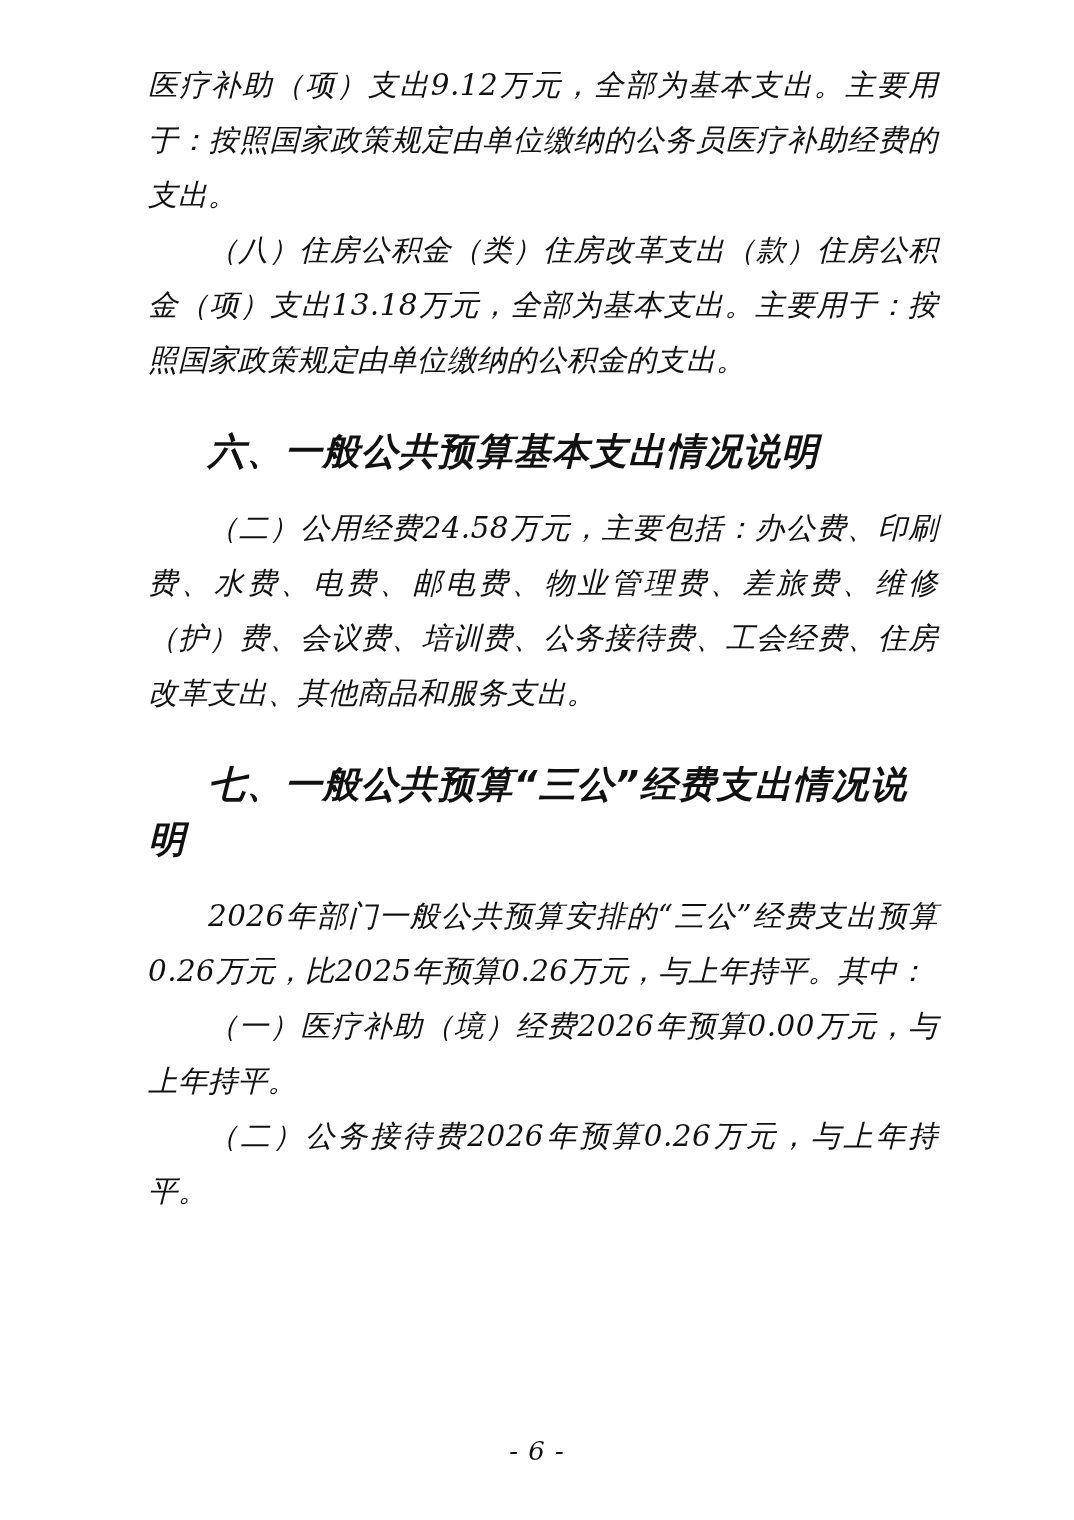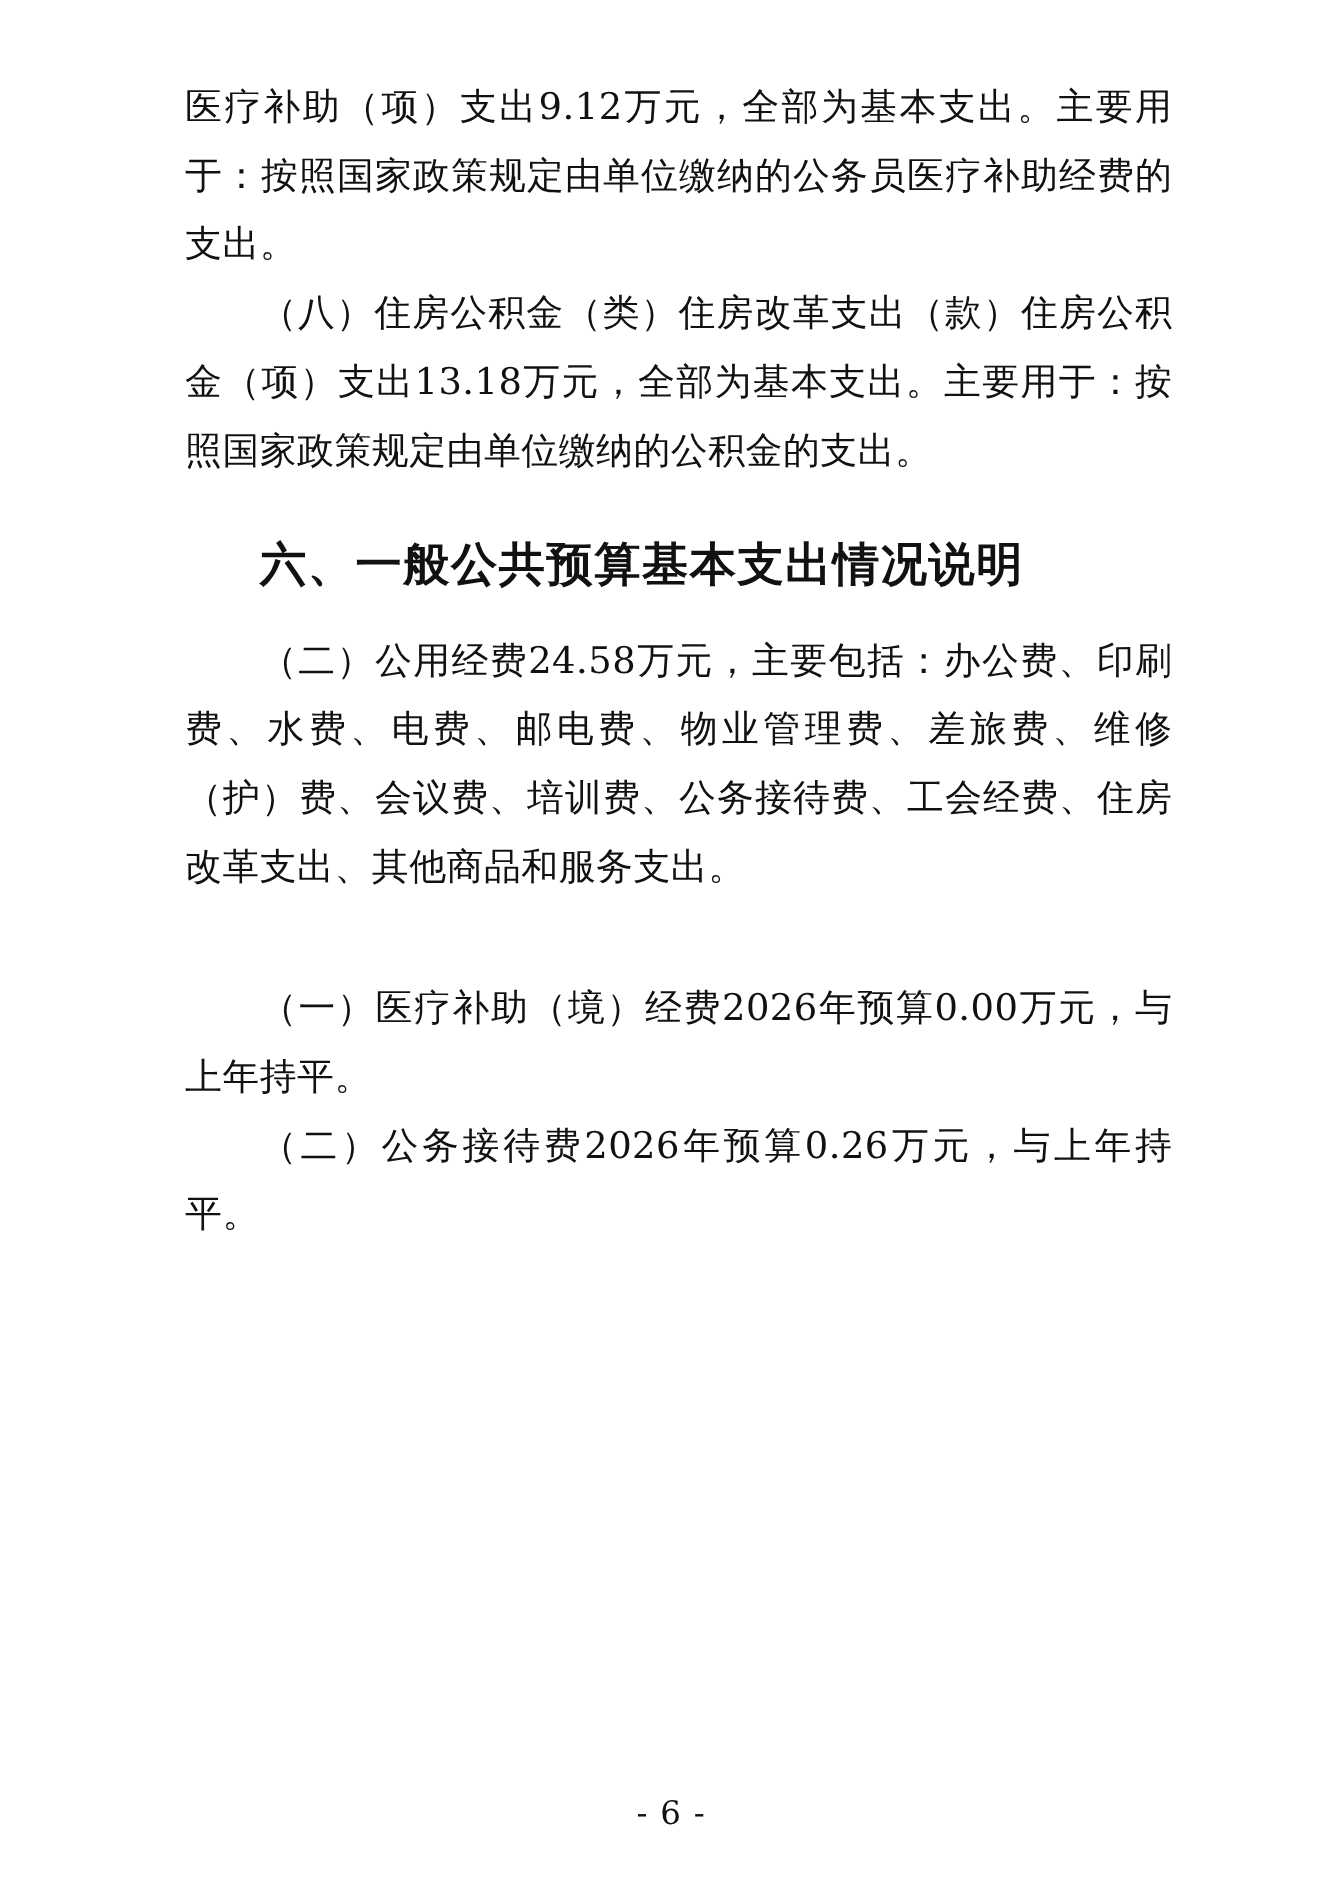--- a/index.html
+++ b/index.html
@@ -10,20 +10,21 @@
   .page {
     position: relative;
     width: 1074px;
     height: 1520px;
     background: #ffffff;
     margin: 0 auto;
     box-sizing: border-box;
     font-family: "DejaVu Serif", "Liberation Serif", serif;
     color: #111111;
     overflow: hidden;
+    font-style: italic;
   }
   .content {
     position: absolute;
     left: 148px;
     top: 58px;
     width: 790px;
   }
   p.body {
     margin: 0 0 0 0;
     font-size: 29.5px;
@@ -76,23 +77,25 @@
     <h2 class="section">六、一般公共预算基本支出情况说明</h2>
 
     <div class="gap-sm"></div>
 
 
 
     <p class="body indent">（二）公用经费24.58万元，主要包括：办公费、印刷费、水费、电费、邮电费、物业管理费、差旅费、维修（护）费、会议费、培训费、公务接待费、工会经费、住房改革支出、其他商品和服务支出。</p>
 
     <div class="gap-md"></div>
 
+    <h2 class="section">七、一般公共预算“三公”经费支出情况说明</h2>
 
     <div class="gap-sm"></div>
 
+    <p class="body indent">2026年部门一般公共预算安排的“三公”经费支出预算0.26万元，比2025年预算0.26万元，与上年持平。其中：</p>
 
     <p class="body indent">（一）医疗补助（境）经费2026年预算0.00万元，与上年持平。</p>
 
     <p class="body indent">（二）公务接待费2026年预算0.26万元，与上年持平。</p>
 
   </div>
 
   <div class="footer">- 6 -</div>
 
 </div>

